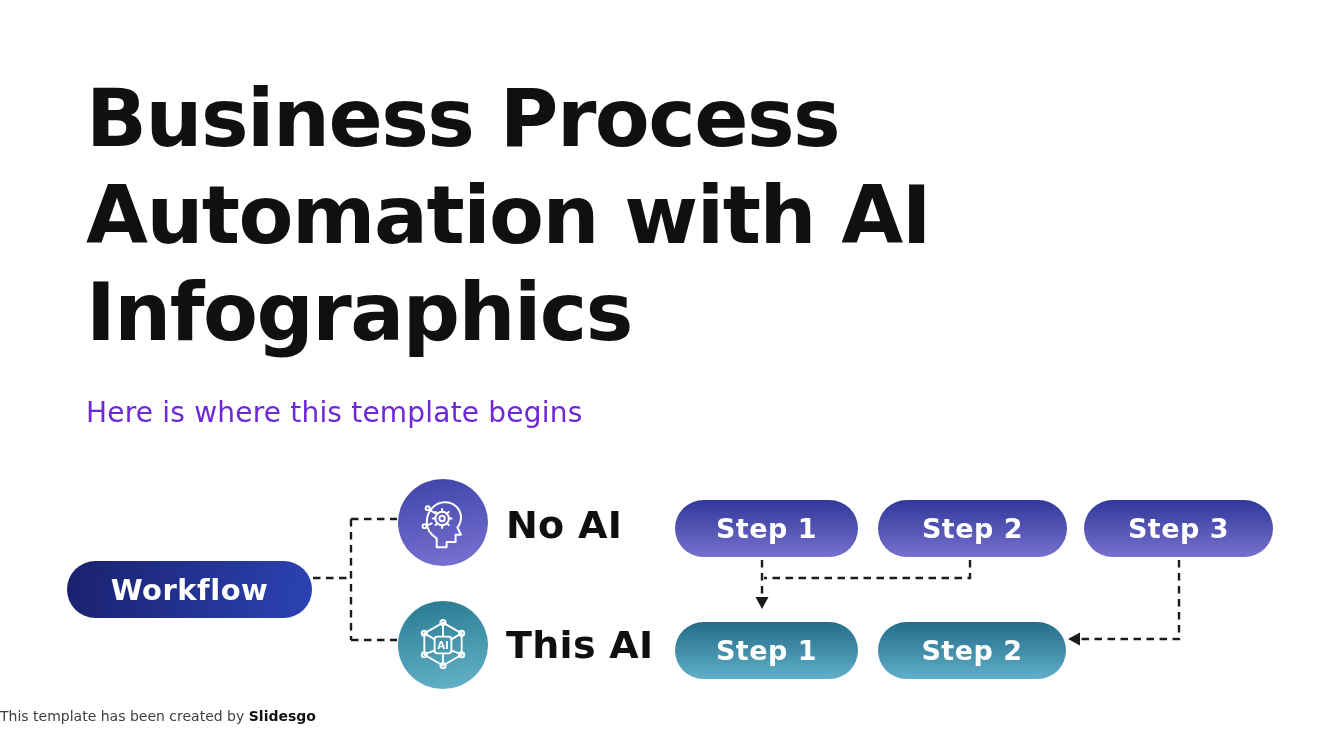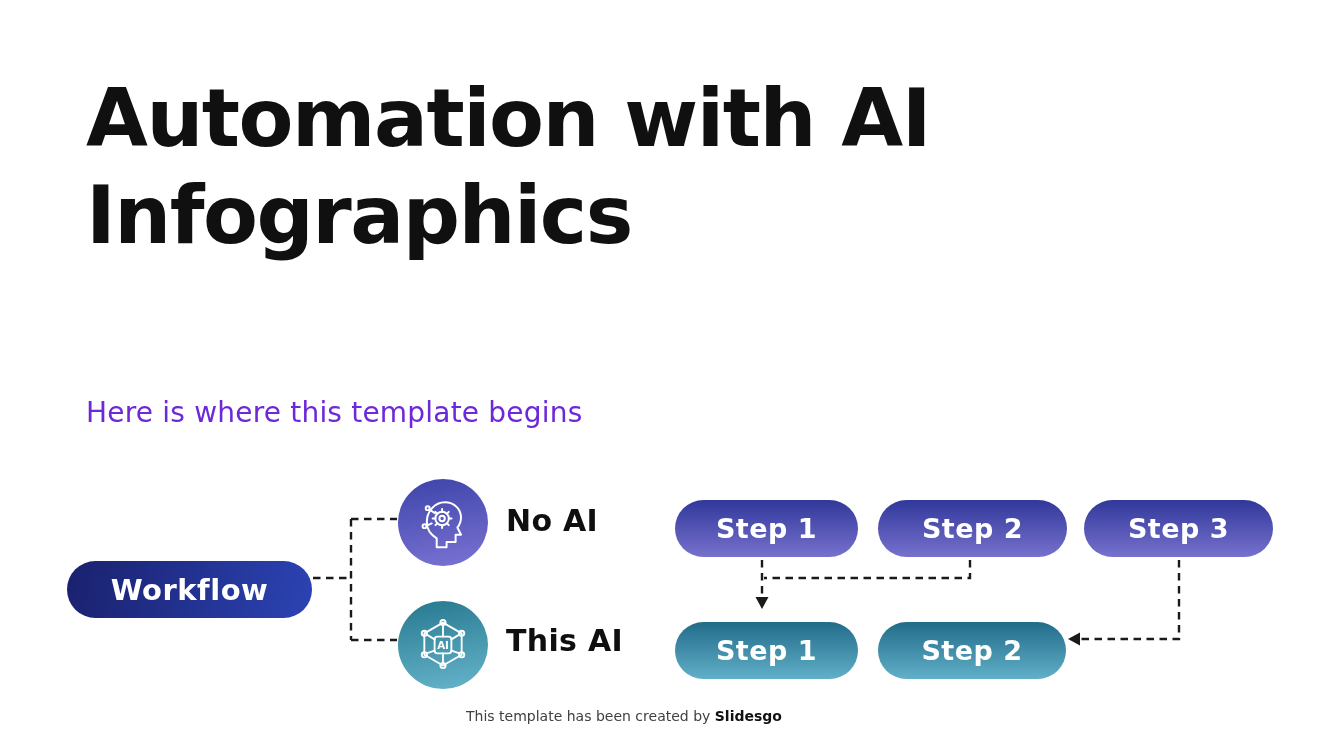--- a/index.html
+++ b/index.html
@@ -42,39 +42,40 @@
   }
   .circle-noai{
     left:398px;top:479px;width:90px;height:87px;
     background:linear-gradient(170deg,#3d44a9 0%,#7b73d3 100%);
   }
   .circle-withai{
     left:398px;top:601px;width:90px;height:88px;
     background:linear-gradient(170deg,#27798f 0%,#66b4cb 100%);
   }
   .branch-label{
-    position:absolute;font-size:30px;font-weight:bold;color:#0f0f0f;
+    position:absolute;font-size:38px;font-weight:bold;color:#0f0f0f;
     letter-spacing:.3px;
   }
   .label-noai{left:506px;top:503px;}
   .label-withai{left:506px;top:623px;}
   .connectors{position:absolute;left:0;top:0;pointer-events:none;}
   .footer{
     position:absolute;left:0;top:708px;width:1248px;
-    text-align:center;font-size:14px;color:#404040;
+    font-size:14px;color:#404040;
     font-family:"DejaVu Sans","Liberation Sans",sans-serif;
   }
   .footer b{color:#111111;}
 </style>
 </head>
 <body>
 
 <div class="slide">
 
   <div class="title">
+    <div>Business Process</div>
     <div>Automation with AI</div>
     <div>Infographics</div>
   </div>
 
   <div class="subtitle">Here is where this template begins</div>
 
   <svg class="connectors" width="1338" height="753" viewBox="0 0 1338 753">
     <g stroke="#1a1a1a" stroke-width="2.4" fill="none" stroke-dasharray="7.5 5.5">
       <path d="M313 578 H351"></path>
       <path d="M351 519 V640"></path>

